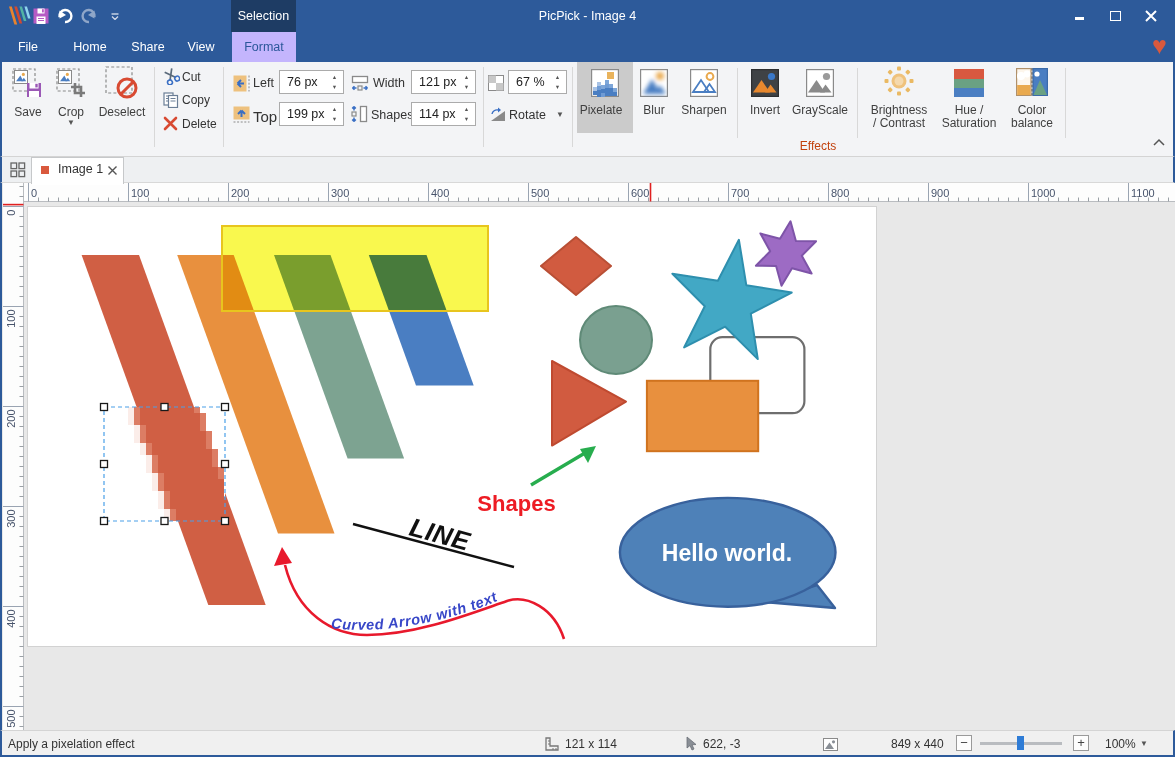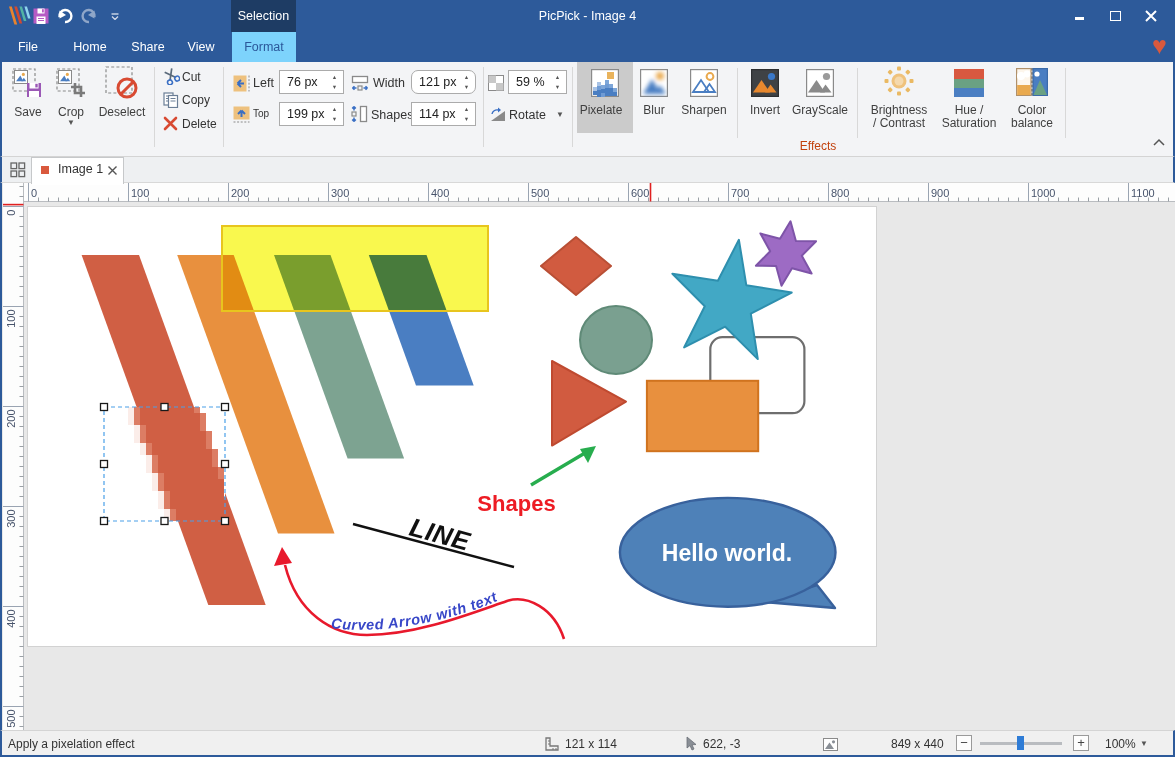--- a/index.html
+++ b/index.html
@@ -5,21 +5,21 @@
 body { font-family:"Liberation Sans", sans-serif; position:relative; background:#e8e8e8; }
 .abs { position:absolute; }
 #titlebar { left:0; top:0; width:100%; height:32px; background:#2d5a9a; }
 #menurow { left:0; top:32px; width:100%; height:30px; background:#2d5a9a; }
 #ribbon { left:0; top:62px; width:100%; height:95px; background:#f3f4f6; border-bottom:1px solid #d4d4d4; border-left:2px solid #2d5a9a; border-right:2px solid #2d5a9a; }
 #tabbar { left:0; top:157px; width:100%; height:26px; background:#eef0f2; border-left:2px solid #2d5a9a; border-right:2px solid #2d5a9a; border-bottom:1px solid #d8d8d8;}
 #canvasarea { left:0; top:183px; width:100%; height:547px; border-left:2px solid #2d5a9a; border-right:2px solid #2d5a9a; }
 #statusbar { left:0; top:730px; width:100%; height:27px; background:#f0f0f0; border-top:1px solid #d4d4d4; border-left:2px solid #2d5a9a; border-right:2px solid #2d5a9a; border-bottom:2px solid #2d5a9a; font-size:12px; color:#333; }
 .mitem { position:absolute; top:0; height:30px; line-height:30px; color:#fff; font-size:12.5px; text-align:center; }
 .seltab { position:absolute; left:231px; top:0; width:65px; height:32px; background:#1e3c64; color:#fff; font-size:12.5px; text-align:center; line-height:32px; }
-.fmttab { position:absolute; left:232px; top:0; width:64px; height:30px; background:#7dd3fc; color:#2b579a; font-size:12.5px; text-align:center; line-height:30px; }
+.fmttab { position:absolute; left:232px; top:0; width:64px; height:30px; background:#c4b5fd; color:#2b579a; font-size:12.5px; text-align:center; line-height:30px; }
 .rlabel { position:absolute; font-size:12px; color:#3f3f3f; text-align:center; white-space:nowrap; }
 .rsep { position:absolute; top:5px; height:80px; width:1px; background:#d8d8d8; }
 .spin { position:absolute; height:24px; background:#fff; border:1px solid #ababab; font-size:12.5px; color:#222; }
 .spintxt { position:absolute; left:7px; top:4px;text-align:right; }
 .spinarrows { position:absolute; right:4px; top:2px; width:9px; font-size:5.5px; color:#555; line-height:1; }
 .sau,.sad { display:block; text-align:center; padding:2.2px 0; }
 .icon { position:absolute; }
 .sbtxt { position:absolute; top:6px; font-size:12px; color:#333; white-space:nowrap; }
 </style></head><body>
 <div id="titlebar" class="abs">
@@ -134,33 +134,33 @@
         <span class="sad">▼</span>
       </span>
     </div>
     <div class="icon" style="left:349px;top:13px;"><svg width="18" height="17" viewBox="0 0 18 17">
         <rect x="1.5" y="1.5" width="15" height="6" fill="#fff" stroke="#8a8a8a" stroke-width="1.3"></rect>
         <rect x="7" y="11" width="4" height="4" fill="none" stroke="#8a8a8a" stroke-width="1.2"></rect>
         <path d="M5.5 13 L1.5 13 M1.5 13 L3.5 11.2 M1.5 13 L3.5 14.8" fill="none" stroke="#3a6fc4" stroke-width="1.5"></path>
         <path d="M12.5 13 L16.5 13 M16.5 13 L14.5 11.2 M16.5 13 L14.5 14.8" fill="none" stroke="#3a6fc4" stroke-width="1.5"></path>
       </svg></div>
     <div class="sbtxt" style="left:371px;top:14px;font-size:12.5px;">Width</div>
-    <div class="spin" style="left:409px;top:8px;width:65px;border-radius:7px;">
+    <div class="spin" style="left:409px;top:8px;width:65px;">
       <span class="spintxt">121 px</span>
       <span class="spinarrows">
         <span class="sau">▲</span>
         <span class="sad">▼</span>
       </span>
     </div>
     <div class="icon" style="left:231px;top:44px;"><svg width="17" height="17" viewBox="0 0 17 17">
         <rect x="0.5" y="0.5" width="16" height="13" fill="#eec17e"></rect>
         <line x1="0.5" y1="16" x2="16.5" y2="16" stroke="#8a8a8a" stroke-width="1" stroke-dasharray="2,1.6"></line>
         <path d="M8.5 11 V4.5 M8.5 4.5 L5 8 M8.5 4.5 L12 8" fill="none" stroke="#3a6fc4" stroke-width="2"></path>
       </svg></div>
-    <div class="sbtxt" style="left:251px;top:46px;font-size:10px;">Top</div>
+    <div class="sbtxt" style="left:251px;top:46px;font-size:15px;">Top</div>
     <div class="spin" style="left:277px;top:40px;width:65px;">
       <span class="spintxt">199 px</span>
       <span class="spinarrows">
         <span class="sau">▲</span>
         <span class="sad">▼</span>
       </span>
     </div>
     <div class="icon" style="left:348px;top:43px;"><svg width="18" height="18" viewBox="0 0 18 18">
         <rect x="10.5" y="1.5" width="6" height="15" fill="#fff" stroke="#8a8a8a" stroke-width="1.3"></rect>
         <rect x="2" y="7" width="4" height="4" fill="none" stroke="#8a8a8a" stroke-width="1.2"></rect>
@@ -175,21 +175,21 @@
         <span class="sad">▼</span>
       </span>
     </div>
     <div class="rsep" style="left:481px;"></div>
     <div class="icon" style="left:486px;top:13px;"><svg width="16" height="16" viewBox="0 0 16 16">
         <rect x="0.5" y="0.5" width="15" height="15" fill="#fff" stroke="#8a8a8a" stroke-width="1"></rect>
         <rect x="0.5" y="0.5" width="7.5" height="7.5" fill="#c8c8c8"></rect>
         <rect x="8" y="8" width="7.5" height="7.5" fill="#c8c8c8"></rect>
       </svg></div>
     <div class="spin" style="left:506px;top:8px;width:59px;">
-      <span class="spintxt">59 %</span>
+      <span class="spintxt">67 %</span>
       <span class="spinarrows">
         <span class="sau">▲</span>
         <span class="sad">▼</span>
       </span>
     </div>
     <div class="icon" style="left:487px;top:45px;"><svg width="18" height="16" viewBox="0 0 18 16">
         <polygon points="2,14 16,14 16,4" fill="#8a8a8a"></polygon>
         <path d="M3 7 A5 5 0 0 1 9 3" fill="none" stroke="#3a6fc4" stroke-width="1.4"></path>
         <polygon points="9,0.5 9,5.5 12,3" fill="#3a6fc4"></polygon>
       </svg></div>

